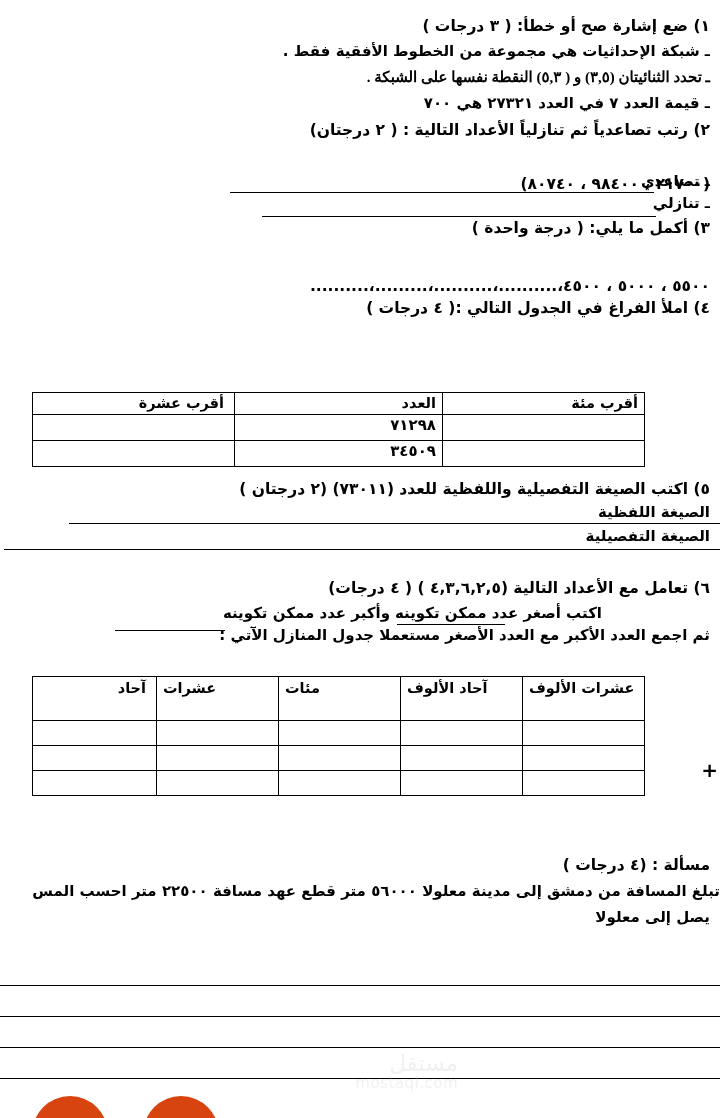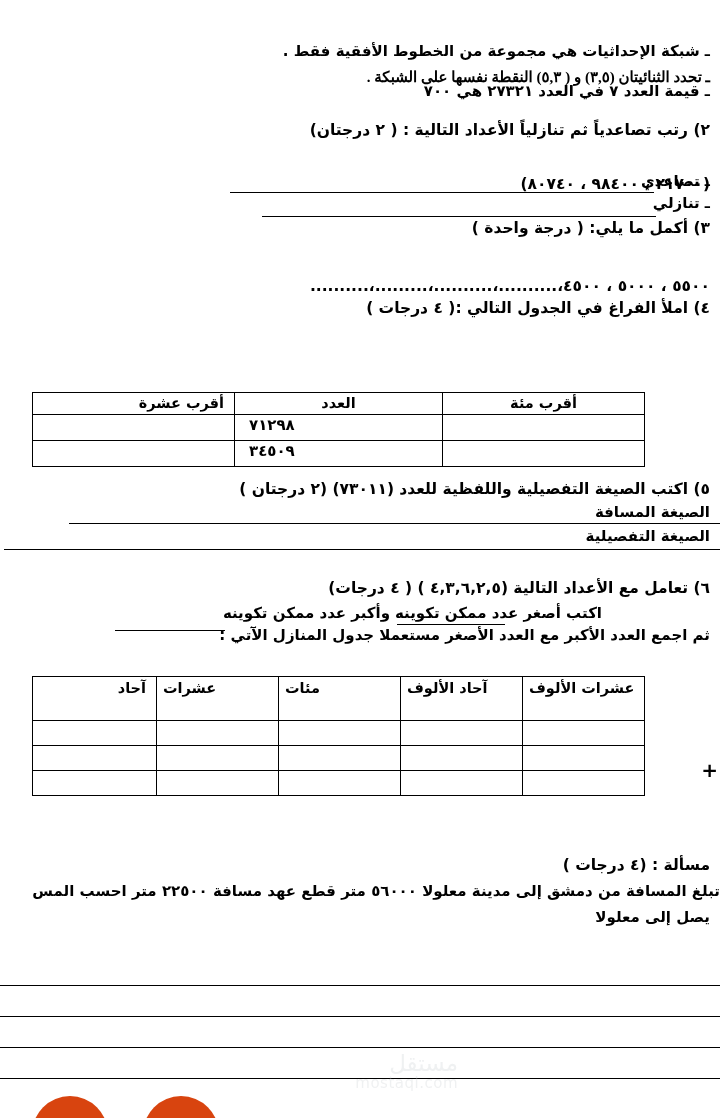--- a/index.html
+++ b/index.html
@@ -72,23 +72,23 @@
     vertical-align: top;
     text-align: center;
     font-size: 14.5px;
     line-height: 1.15;
     color: #000;
     background: #fff;
   }
   table.ws th {
     text-align: center;
   }
-  #table-rounding th.h-mid    { text-align: center;  }
+  #table-rounding th.h-mid    { text-align: right;  }
   #table-rounding th.h-start  { text-align: right; padding-right: 10px; padding-left: 45px; }
-  #table-rounding td.num-cell { text-align: left; padding-left: 14px; font-size: 15px; letter-spacing: 1px; }
+  #table-rounding td.num-cell { text-align: right; padding-left: 14px; font-size: 15px; letter-spacing: 1px; }
 
   #table-places th { text-align: left; padding-top: 3px; }
   #table-places th.pv-first { text-align: right; padding-right: 10px; }
 
   .plus-sign {
     position: absolute;
     font-size: 20px;
     font-weight: bold;
     color: #000;
     font-family: "DejaVu Sans", sans-serif;
@@ -121,26 +121,27 @@
   .wm-ar  { font-size: 23px; letter-spacing: 0px; line-height: 1; color:#c3c8cc; }
   .wm-url { font-size: 15px; letter-spacing: .5px; line-height: 1; color:#c3c8cc; margin-top: 1px; }
 
   .dots { letter-spacing: 1.2px; }
 </style>
 </head>
 <body>
 
 <div class="page">
 
+  <div class="line q-line" style="top:18px; right:10px;">١) ضع إشارة صح أو خطأ:    (  ٣  درجات )</div>
 
   <div class="line sub-line" style="top:44px; right:10px;">ـ شبكة الإحداثيات هي مجموعة من الخطوط الأفقية فقط .</div>
 
   <div class="line sub-line" style="top:70px; right:10px;font-family:Liberation Serif, serif;">ـ تحدد الثنائيتان (٣,٥) و ( ٥,٣) النقطة نفسها على الشبكة .</div>
 
-  <div class="line sub-line" style="top:84px; right:10px;">ـ قيمة العدد ٧ في العدد ٢٧٣٢١ هي ٧٠٠</div>
+  <div class="line sub-line" style="top:96px; right:10px;">ـ قيمة العدد ٧ في العدد ٢٧٣٢١ هي ٧٠٠</div>
 
   <div class="line q-line" style="top:122px; right:10px;">٢)  رتب تصاعدياً ثم تنازلياً الأعداد التالية : (  ٢  درجتان)</div>
 
   <div class="line num-line" style="top:148px; right:10px;">(٢١٧٠٠ ، ٩٨٤٠٠ ، ٨٠٧٤٠)</div>
 
   <div class="line sub-line" style="top:174px; right:10px;">ـ تصاعدي</div>
   <div class="rule" style="top:192px; right:66px; width:424px;"></div>
 
   <div class="line sub-line" style="top:196px; right:10px;">ـ تنازلي</div>
   <div class="rule" style="top:216px; right:64px; width:394px;"></div>
@@ -173,21 +174,21 @@
       <tr style="height:26px;">
         <td></td>
         <td class="num-cell">٣٤٥٠٩</td>
         <td></td>
       </tr>
     </tbody>
   </table>
 
   <div class="line q-line" style="top:481px; right:10px;">٥) اكتب الصيغة التفصيلية واللفظية للعدد (٧٣٠١١)       (٢ درجتان )</div>
 
-  <div class="line sub-line" style="top:505px; right:10px;">الصيغة المسافة</div>
+  <div class="line sub-line" style="top:505px; right:10px;">الصيغة اللفظية</div>
   <div class="rule" style="top:523px; right:0px; width:651px;"></div>
 
   <div class="line sub-line" style="top:529px; right:10px;">الصيغة التفصيلية</div>
   <div class="rule" style="top:549px; right:0px; width:716px;"></div>
 
   <div class="line q-line" style="top:580px; right:10px;">٦) تعامل مع الأعداد التالية  (٤,٣,٦,٢,٥  )         ( ٤ درجات)</div>
 
   <div class="line sub-line" style="top:606px; right:118px;">اكتب أصغر عدد ممكن تكوينه</div>
   <div class="line sub-line" style="top:606px; right:330px;">وأكبر عدد ممكن تكوينه</div>
   <div class="blank-inline" style="top:624px; right:215px; width:108px;"></div>

